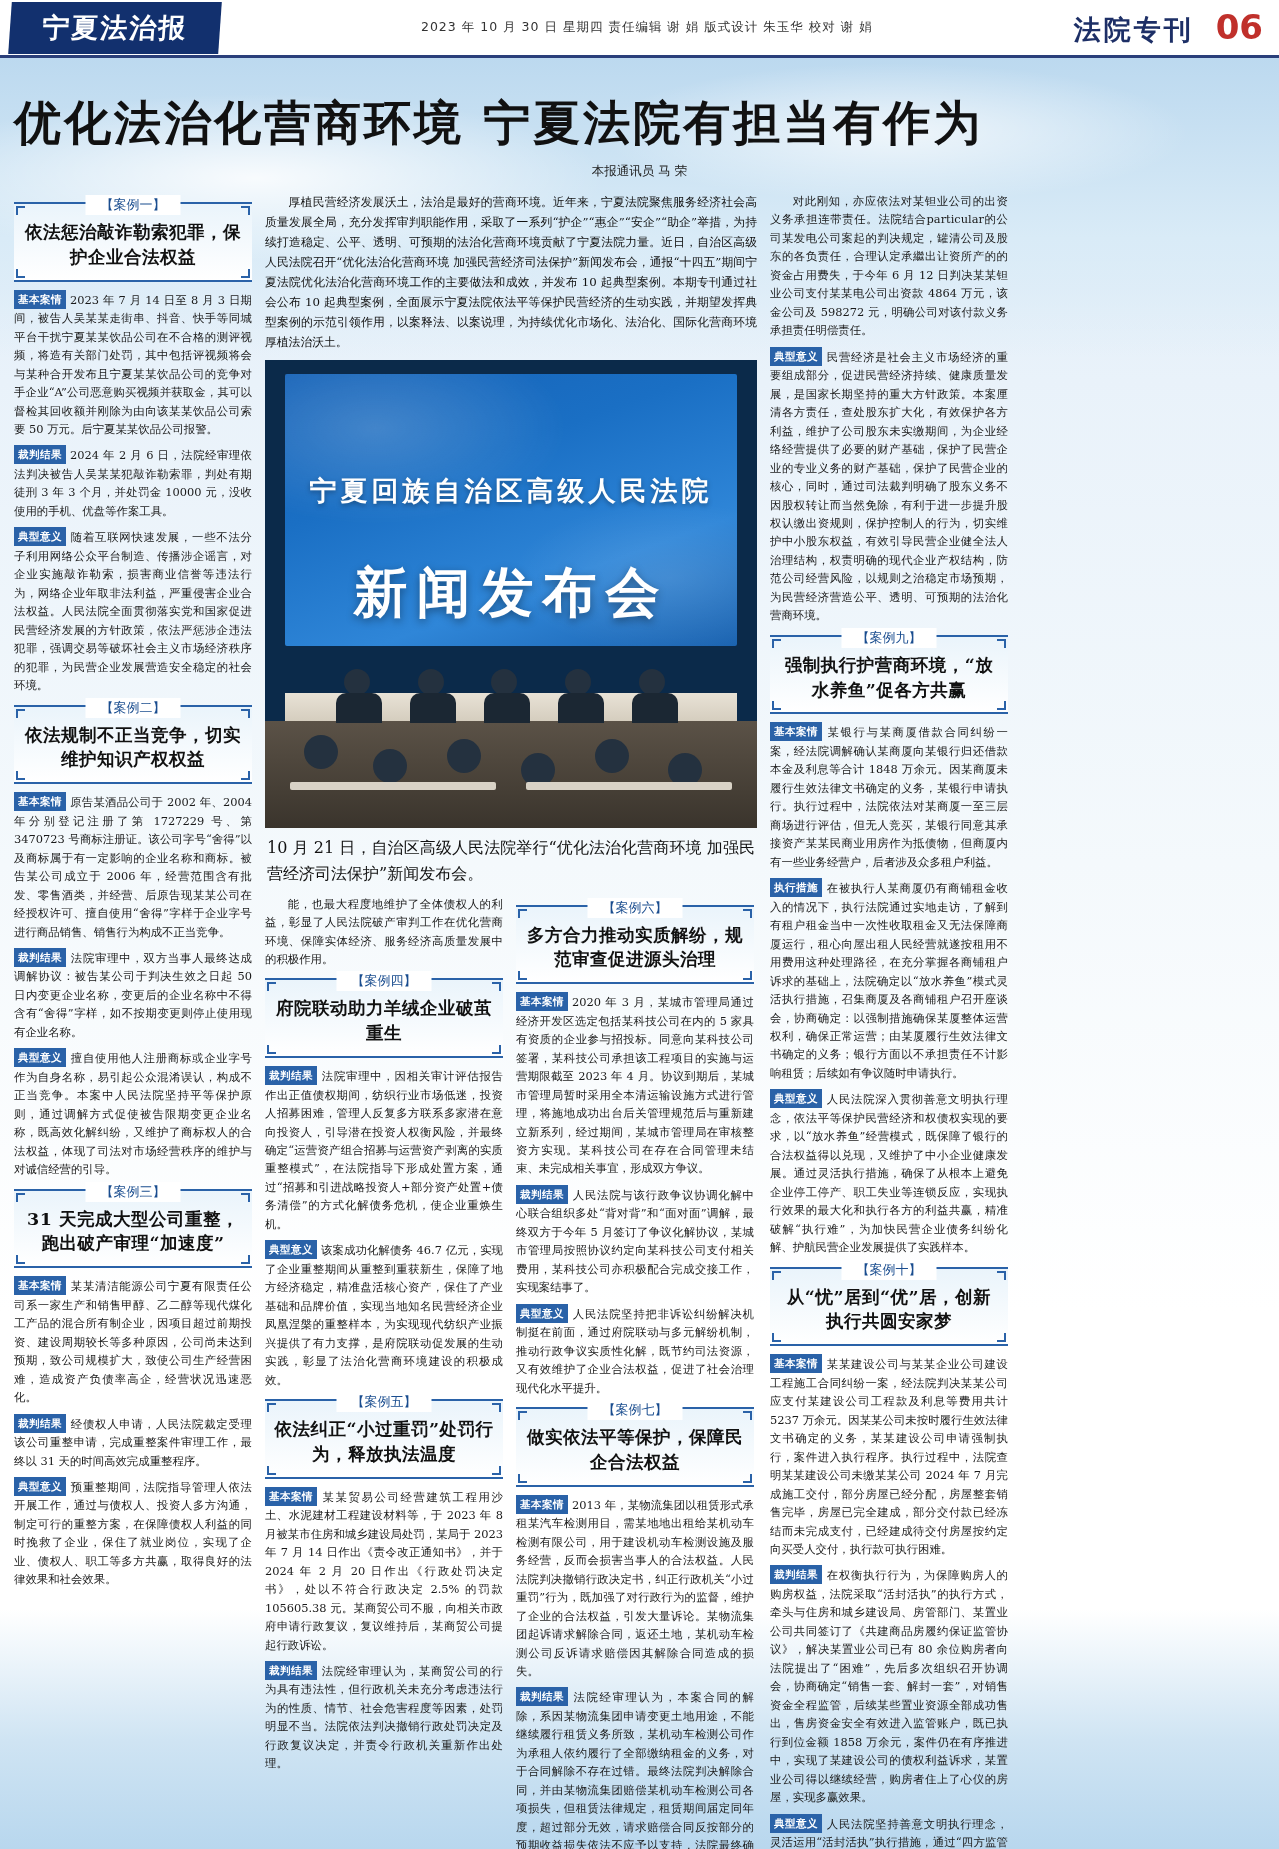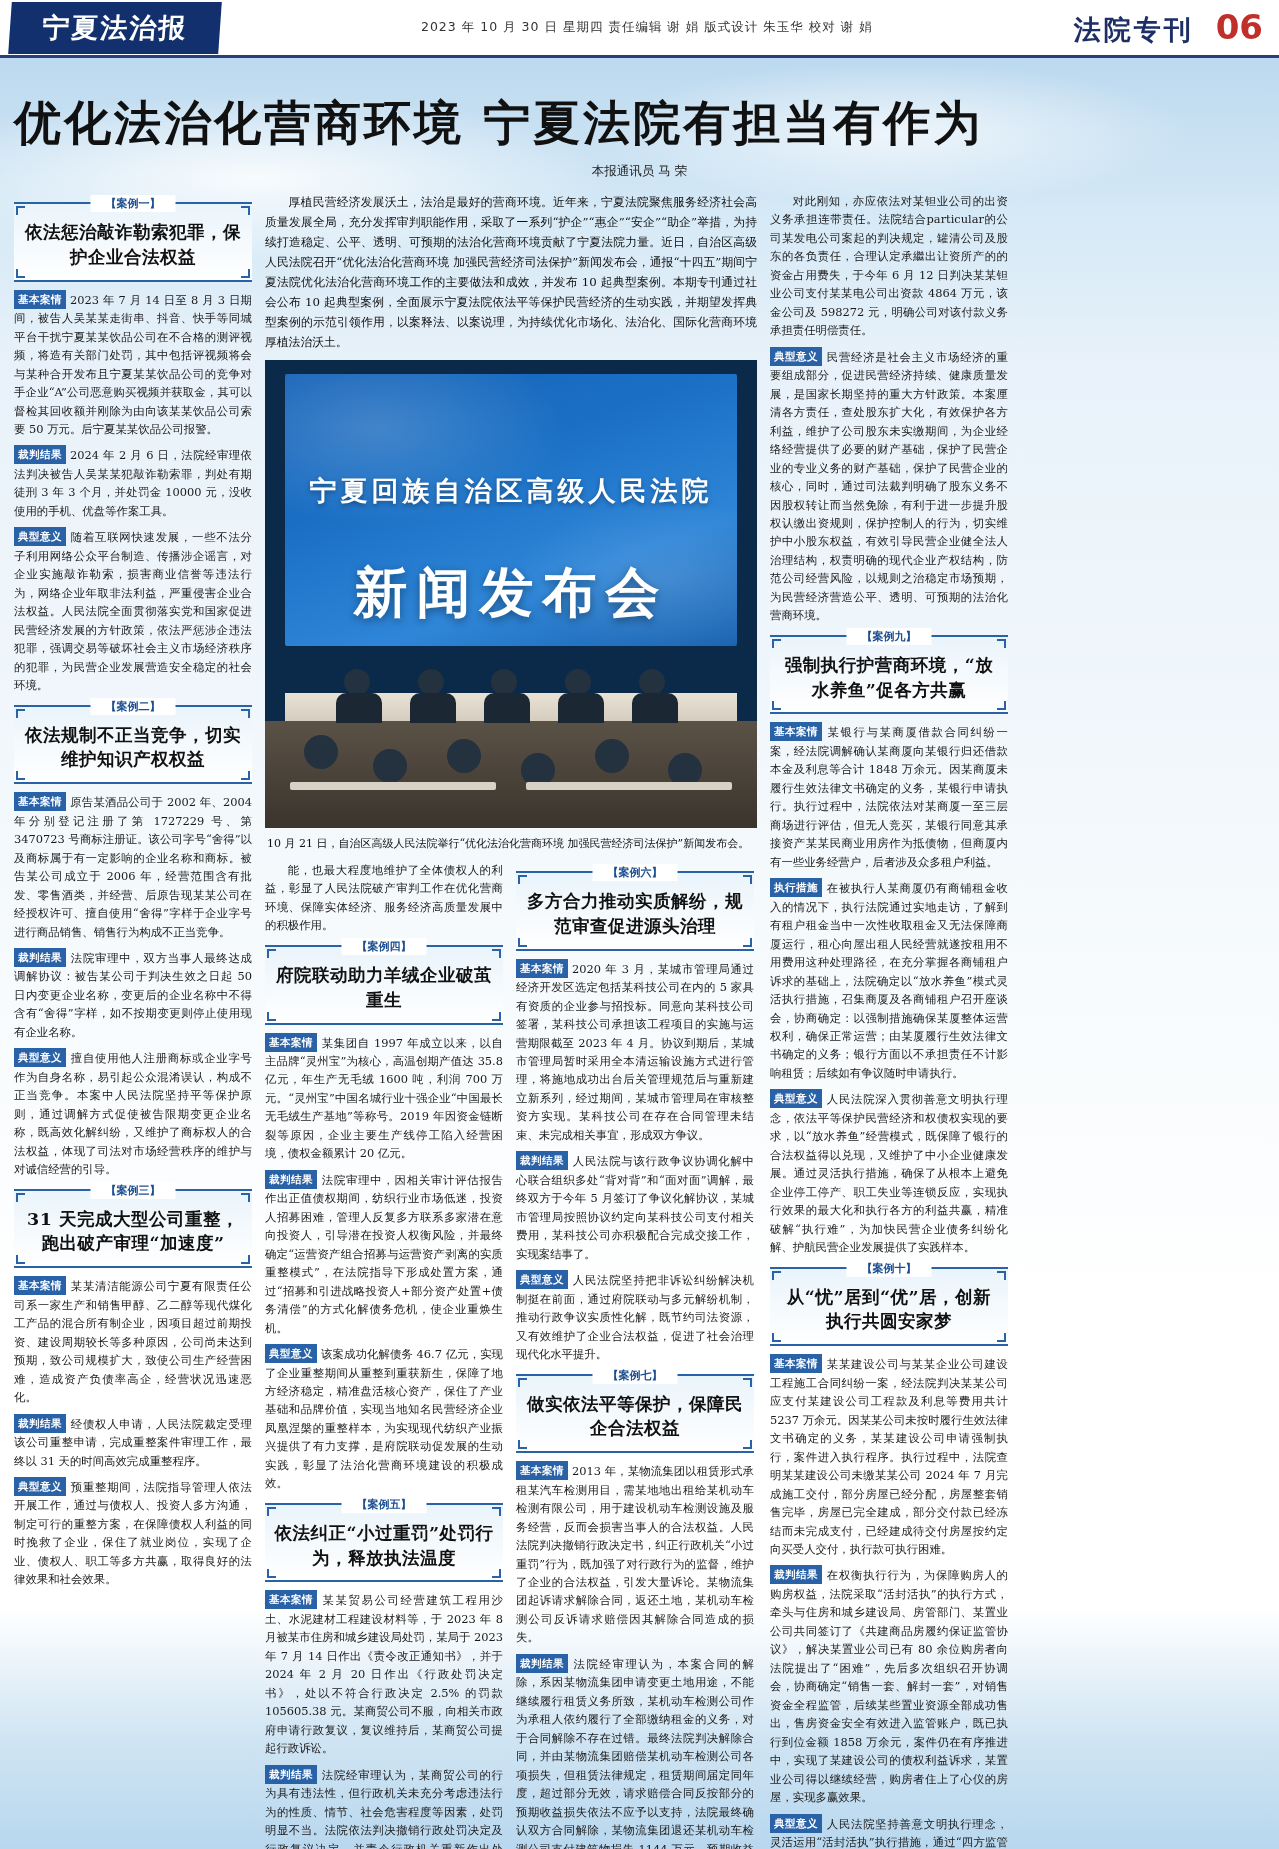--- a/index.html
+++ b/index.html
@@ -128,22 +128,22 @@
     background:linear-gradient(180deg,#eaf4fb 0%, #ffffff 100%);
     border-top:2px solid #2a62a8;
     border-bottom:2px solid #2a62a8;
   }
   .case-tag {
     position:absolute;
     top:-9px; left:50%;
     transform:translateX(-50%);
     background:#ffffff;
     color:#1a4d8f;
-    font-size:11px;
-    font-weight:bold;
+    font-size:13px;
+    font-weight:normal;
     padding:1px 15px;
     white-space:nowrap;
     font-family:"DejaVu Sans", sans-serif;
   }
   .case-title {
     font-size:17.5px;
     font-weight:bold;
     line-height:1.42;
     color:#111;
     letter-spacing:.5px;
@@ -254,21 +254,21 @@
     left:0; top:77%;
     width:100%; height:23%;
     background:linear-gradient(180deg,#5b5247 0%, #3a342c 100%);
   }
   .photo .desk {
     position:absolute;
     background:#d8d2c6;
     border-radius:2px;
   }
   .photo-cap {
-    font-size:11px;
+    font-size:16px;
     color:#111;
     padding:7px 2px 4px 2px;
     text-align:justify;
     line-height:1.6;
   }
 
   
   .subcols { display:flex; gap:13px; }
   .subcol { width:238px; }
 </style>
@@ -391,23 +391,20 @@
 
           <div class="case-head">
             <span class="corner c-tl"></span>
                 <span class="corner c-tr"></span>
             <span class="corner c-bl"></span>
                 <span class="corner c-br"></span>
             <div class="case-tag">【案例四】</div>
             <div class="case-title">府院联动助力羊绒企业破茧重生</div>
           </div>
           <p class="para noindent">
-            <span class="lbl">基本案情</span><span>某集团自 1997 年成立以来，以自主品牌“灵州宝”为核心，高温创期产值达 35.8 亿元，年生产无毛绒 1600 吨，利润 700 万元。“灵州宝”中国名城行业十强企业“中国最长无毛绒生产基地”等称号。2019 年因资金链断裂等原因，企业主要生产线停工陷入经营困境，债权金额累计 20 亿元。</span>
-          </p>
-          <p class="para noindent">
             <span class="lbl">裁判结果</span><span>法院审理中，因相关审计评估报告作出正值债权期间，纺织行业市场低迷，投资人招募困难，管理人反复多方联系多家潜在意向投资人，引导潜在投资人权衡风险，并最终确定“运营资产组合招募与运营资产剥离的实质重整模式”，在法院指导下形成处置方案，通过“招募和引进战略投资人+部分资产处置+债务清偿”的方式化解债务危机，使企业重焕生机。</span>
           </p>
           <p class="para noindent">
             <span class="lbl">典型意义</span><span>该案成功化解债务 46.7 亿元，实现了企业重整期间从重整到重获新生，保障了地方经济稳定，精准盘活核心资产，保住了产业基础和品牌价值，实现当地知名民营经济企业凤凰涅槃的重整样本，为实现现代纺织产业振兴提供了有力支撑，是府院联动促发展的生动实践，彰显了法治化营商环境建设的积极成效。</span>
           </p>
 
           <div class="case-head">
             <span class="corner c-tl"></span>
                 <span class="corner c-tr"></span>
             <span class="corner c-bl"></span>

